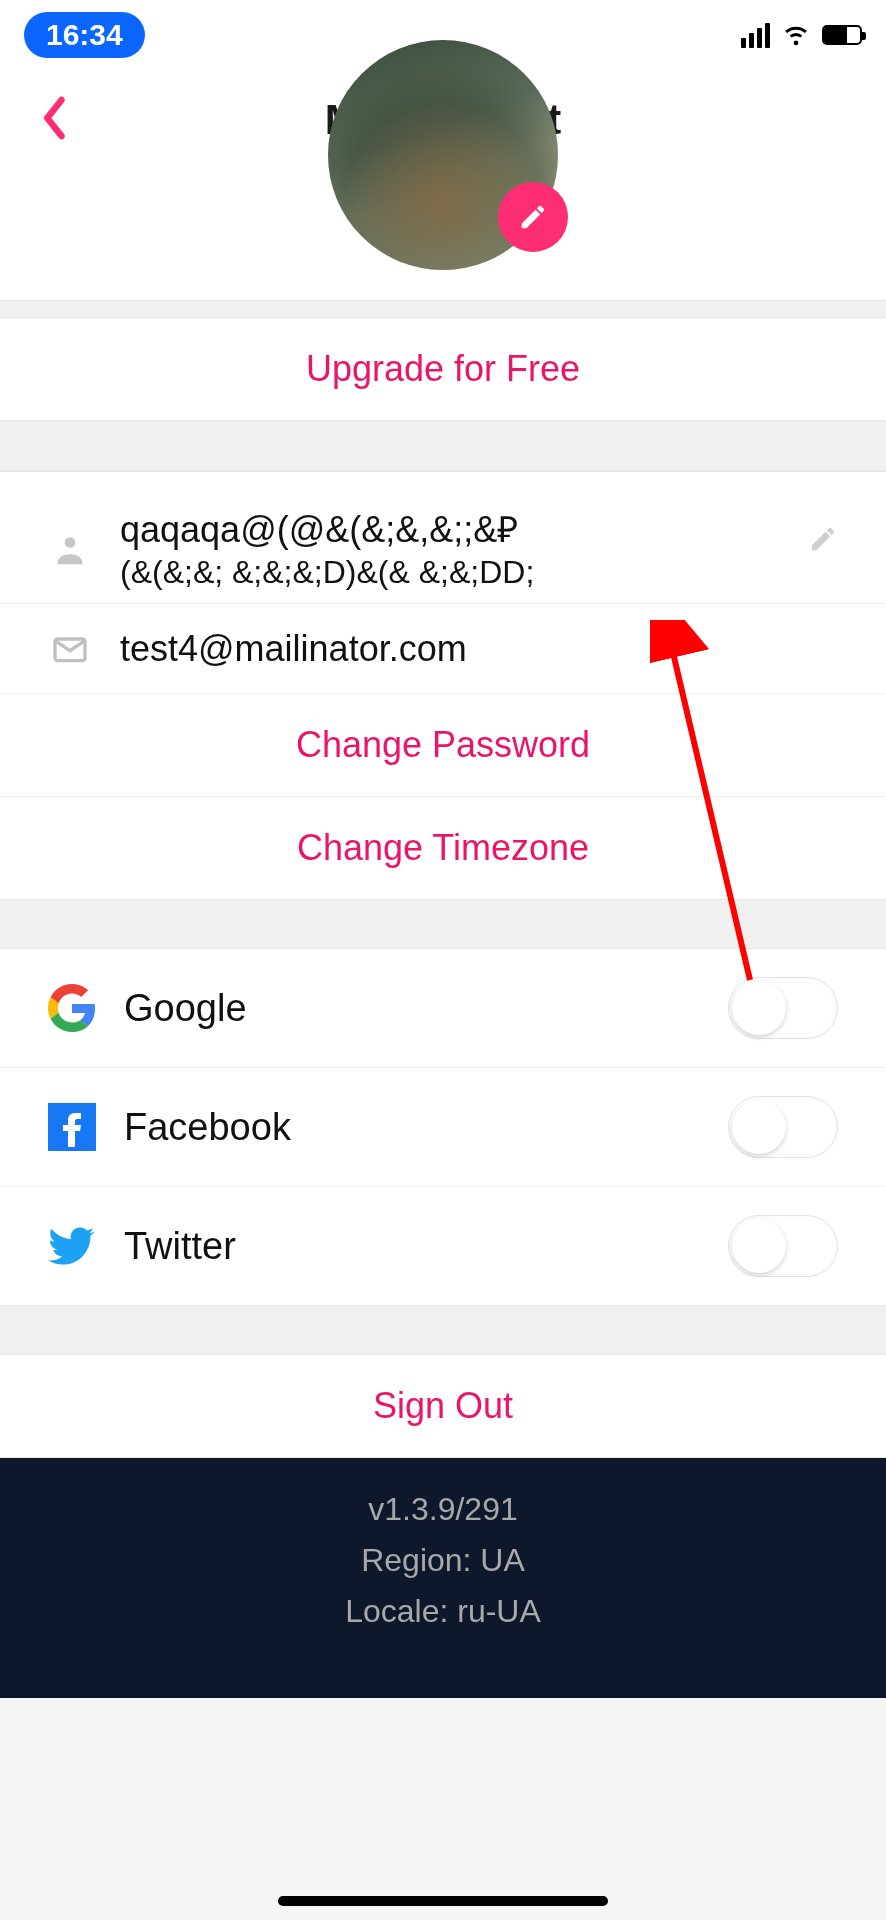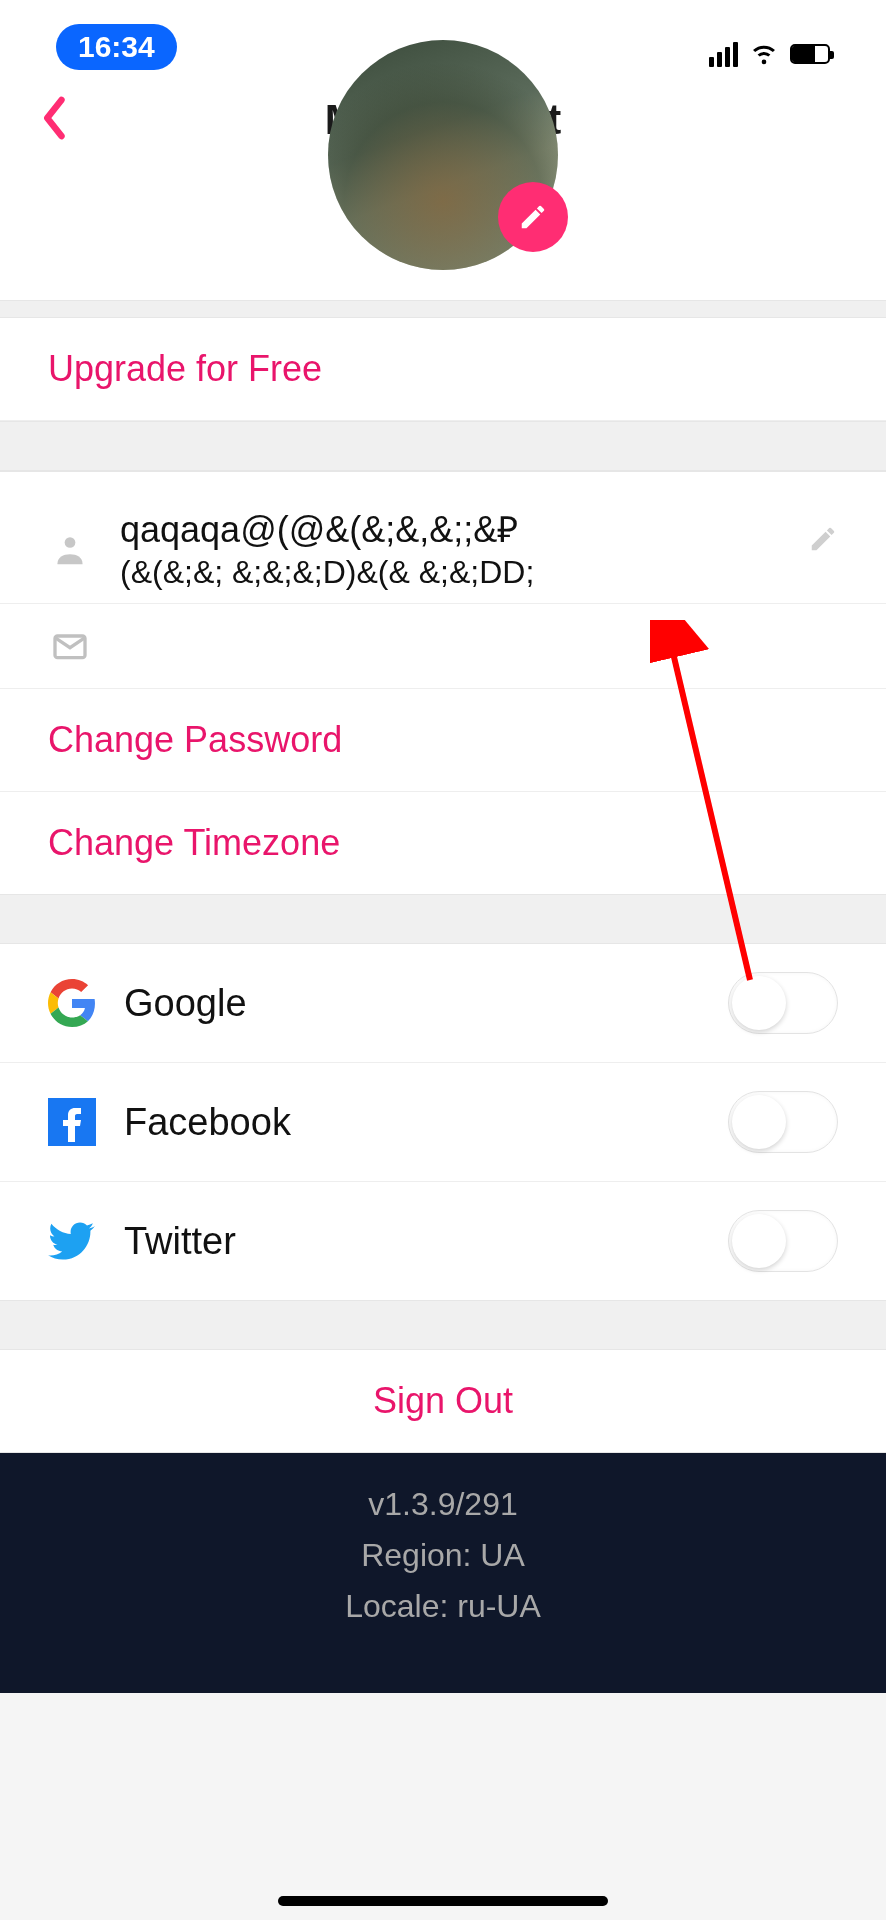--- a/index.html
+++ b/index.html
@@ -9,23 +9,23 @@
     font-family: -apple-system, BlinkMacSystemFont, "Segoe UI", sans-serif;
     background: #f5f5f5;
     position: relative;
     overflow: hidden;
   }
 
   
   .status-bar {
     height: 70px;
     display: flex;
-    align-items: flex-end;
+    align-items: center;
     justify-content: space-between;
-    padding: 0 56px;
+    padding: 0 24px;
     background: #fff;
   }
   .time-pill {
     background: #0a66ff;
     color: #fff;
     font-weight: 600;
     font-size: 30px;
     padding: 6px 22px;
     border-radius: 999px;
   }
@@ -95,21 +95,21 @@
 
   .section-gap { height: 18px; background: #f0f0f0; border-top:1px solid #e6e6e6; border-bottom:1px solid #e6e6e6;}
 
   
   .row {
     background: #fff;
     padding: 30px 48px;
     font-size: 36px;
     border-bottom: 1px solid #eee;
   }
-  .row.pink { color: #e9156b; font-weight: 500; }
+  .row.pink { color: #e9156b; font-weight: 500; text-align: center; }
   .row.center { text-align: center; }
 
   .info-row {
     background:#fff;
     display:flex;
     align-items:center;
     gap: 28px;
     padding: 22px 48px;
     border-bottom:1px solid #eee;
     position: relative;
@@ -243,20 +243,21 @@
     </div>
   </div>
 
   <div class="info-row">
     <div class="ico">
       <svg viewBox="0 0 24 24" fill="none" stroke="#c0c0c0" stroke-width="2">
           <rect x="3" y="6" width="18" height="13" rx="1.5"></rect>
           <polyline points="3,7 12,13 21,7"></polyline>
         </svg>
     </div>
+    <div class="info-text">test4@mailinator.com</div>
   </div>
 
   <div class="row pink">Change Password</div>
   <div class="row pink" style="border-bottom:none">Change Timezone</div>
 </div>
 
 <div class="spacer-40"></div>
 
 <div class="social-section">
   <div class="social-row">

